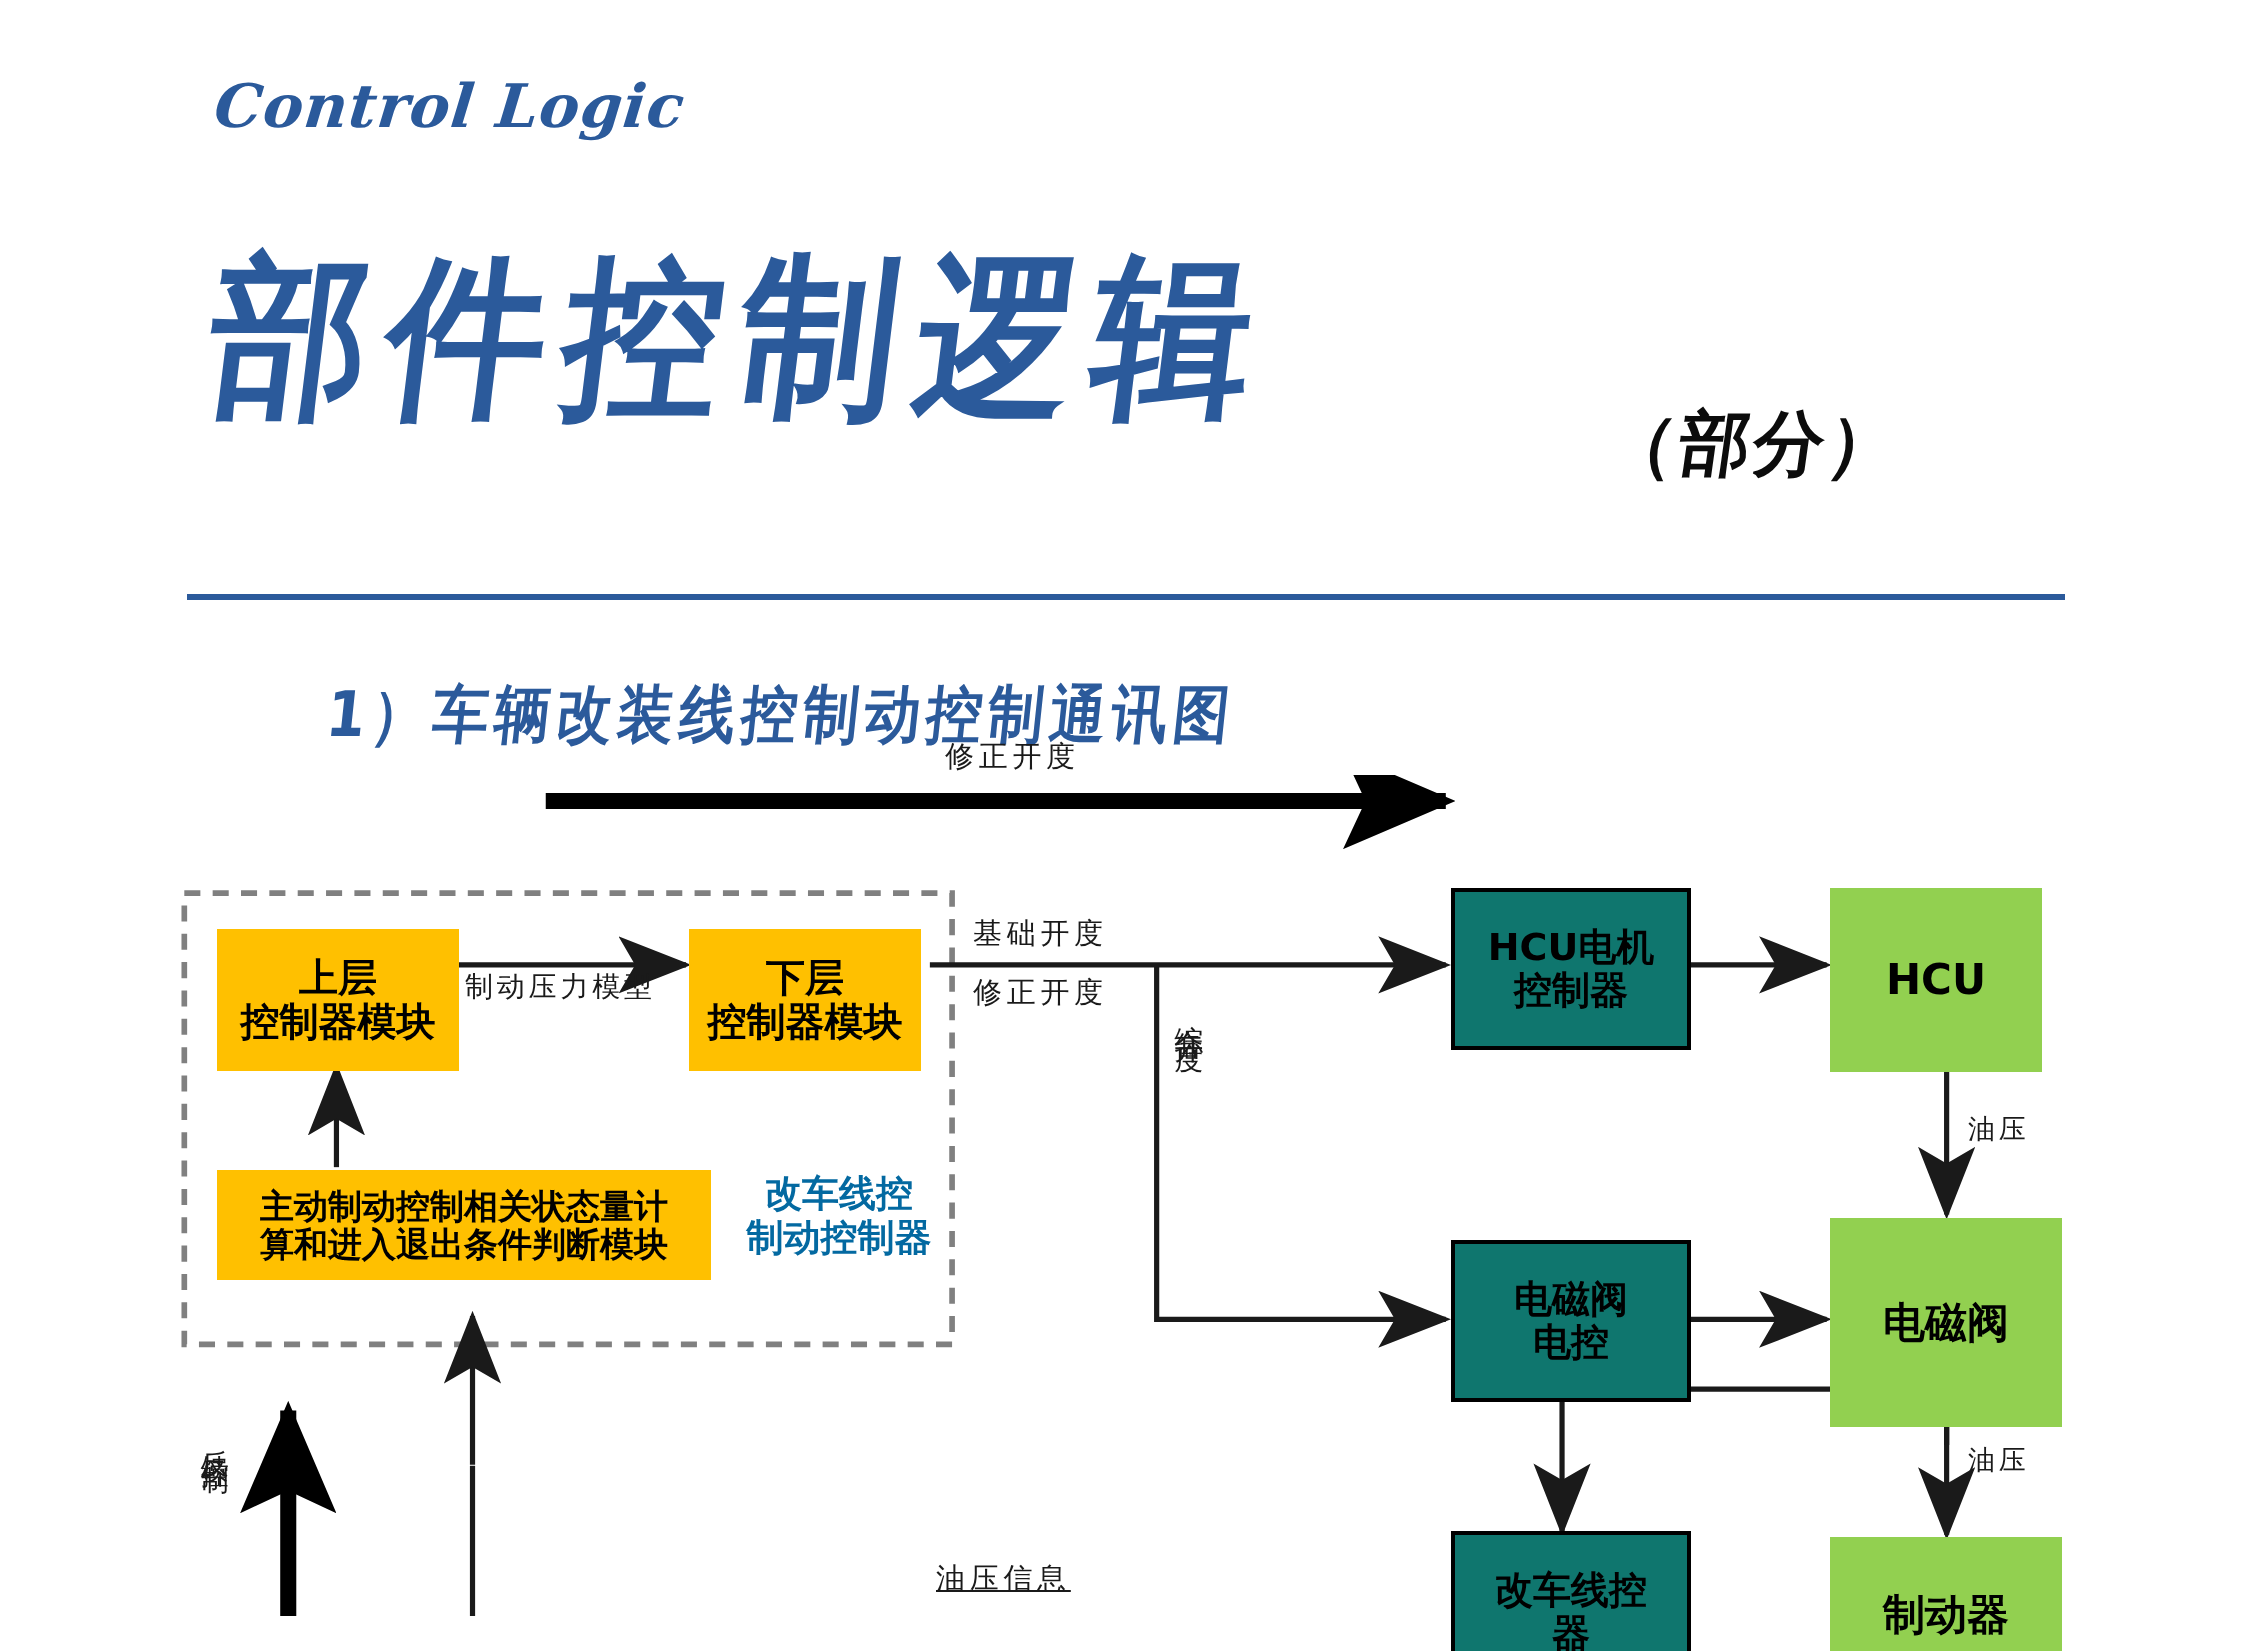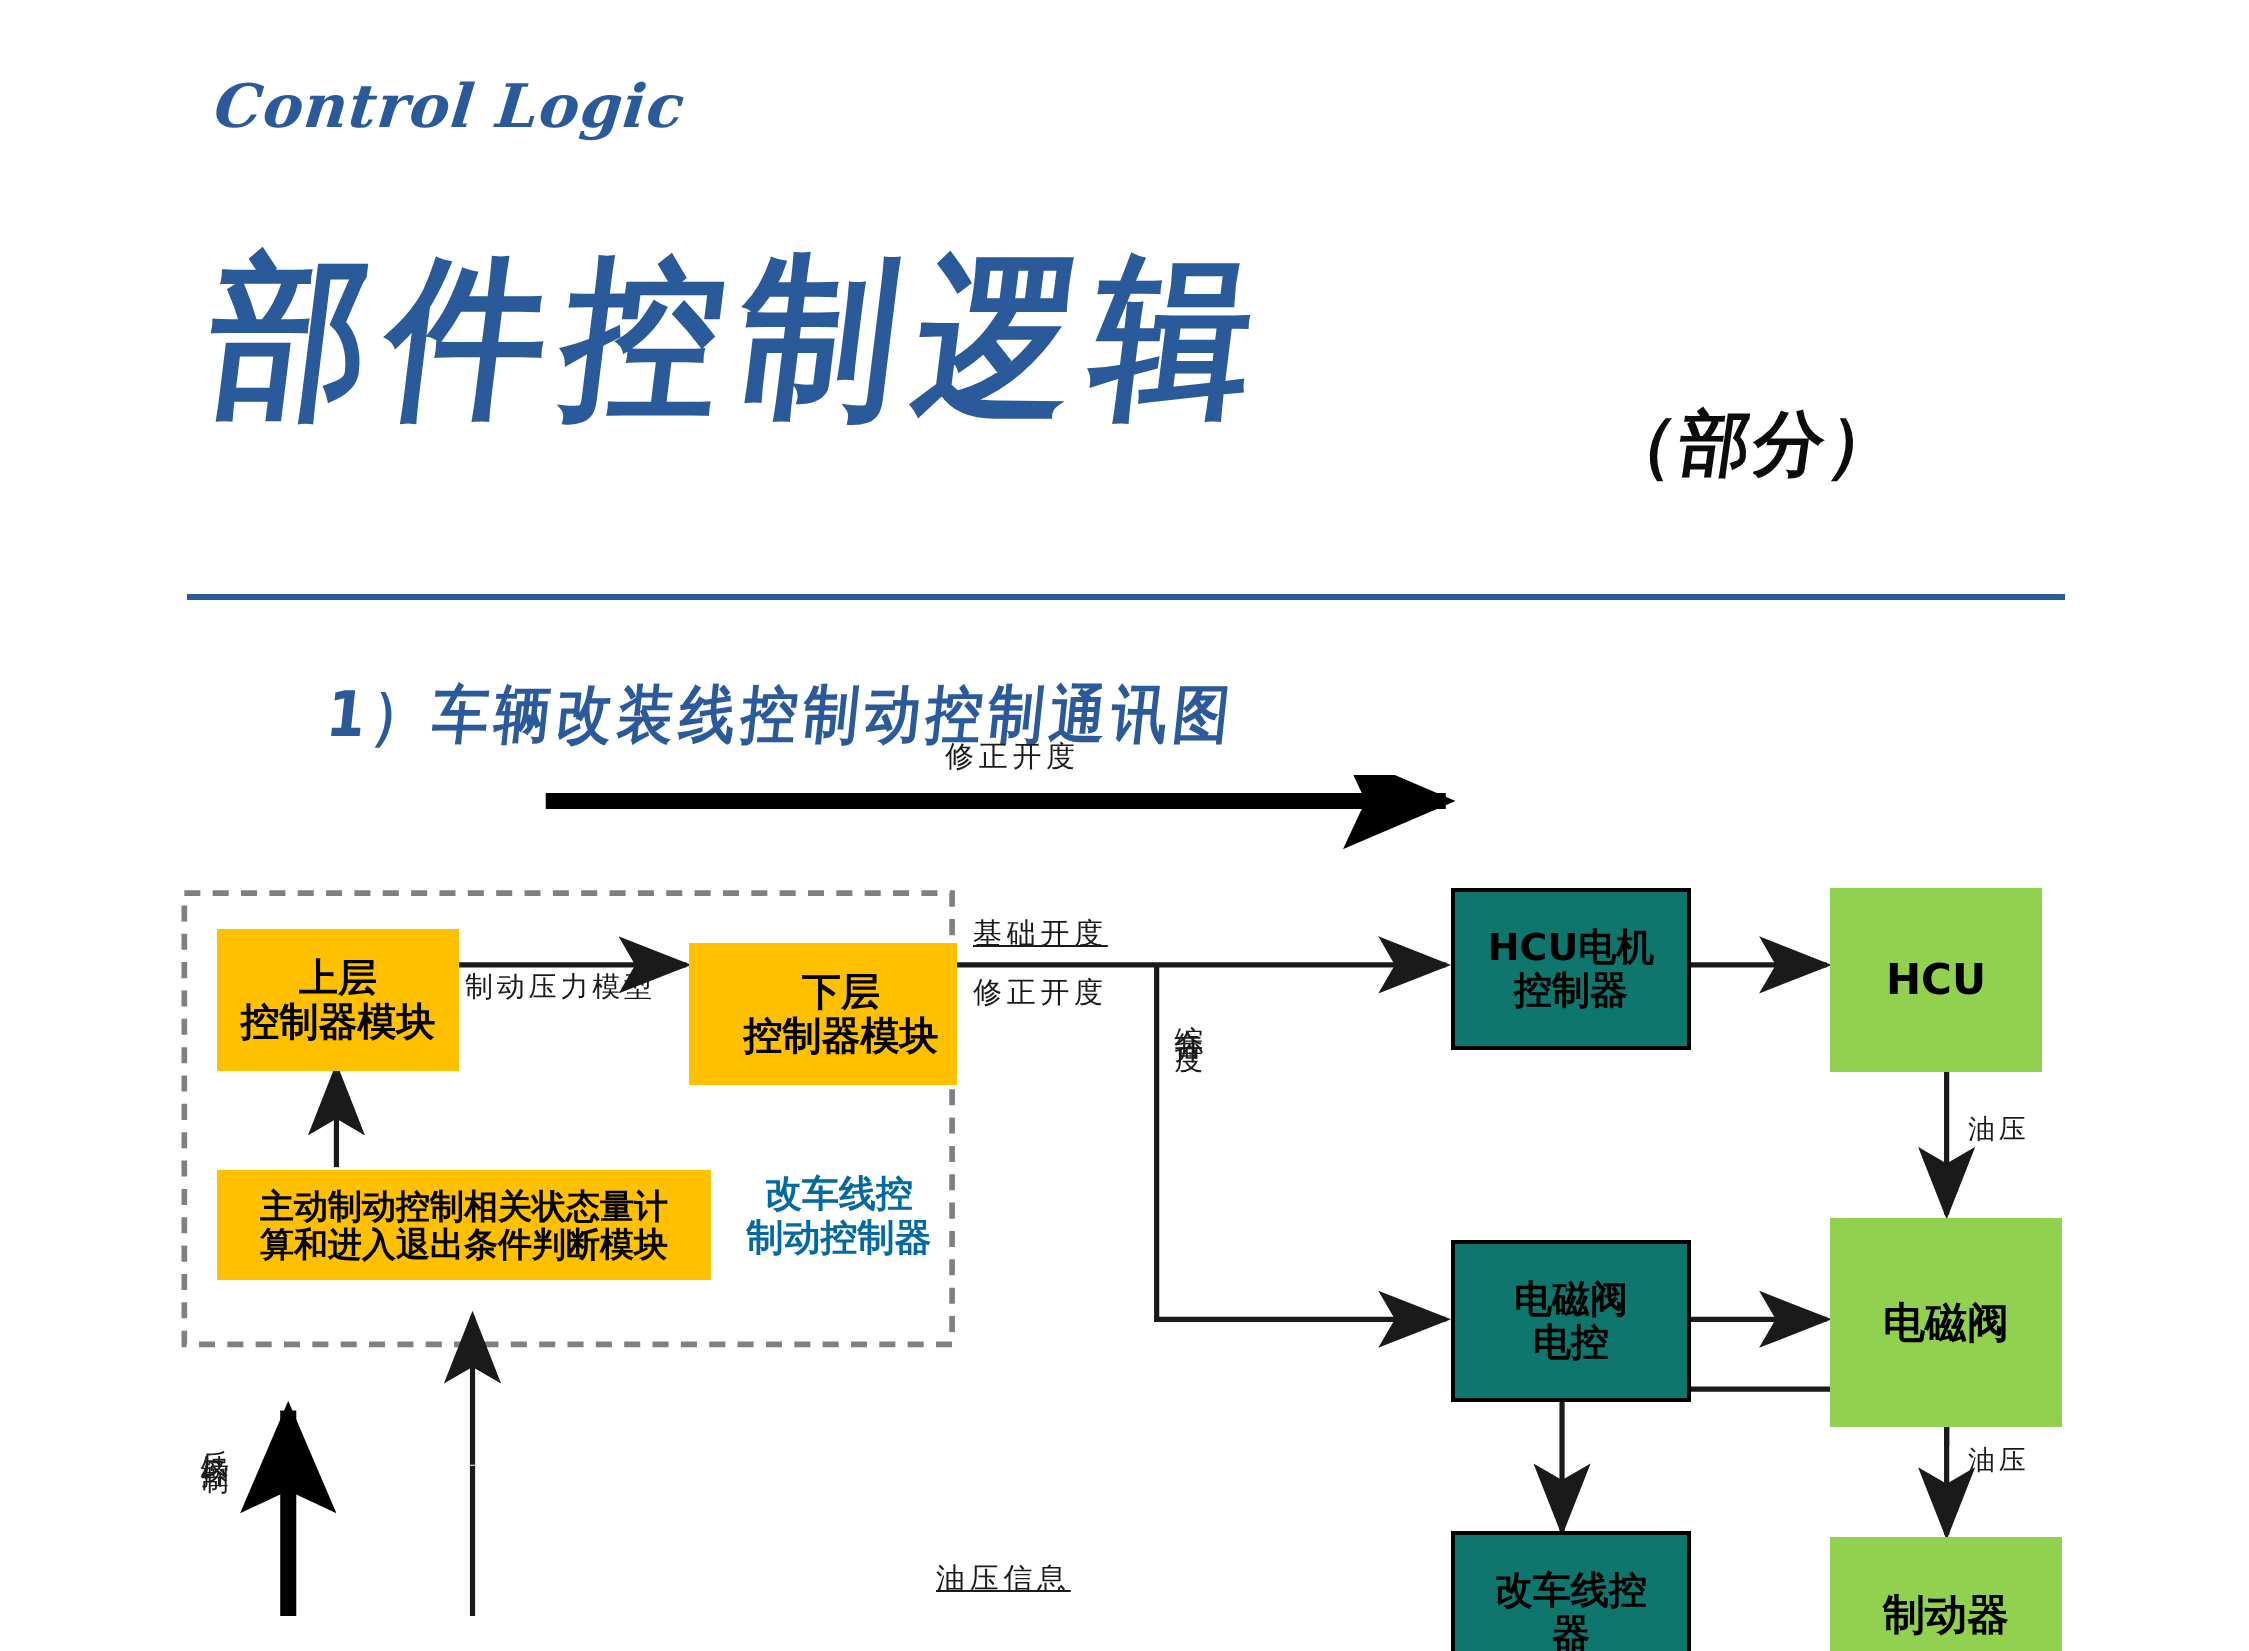--- a/index.html
+++ b/index.html
@@ -136,21 +136,21 @@
       <line x1="610" y1="1825" x2="610" y2="1345" stroke="#000" stroke-width="34" marker-end="url(#ahBig)"></line>
     </svg>
 
     <div class="node orange" style="left:217px;top:154px;width:242px;height:142px;font-size:39px;">
       <div>
         <div>上层</div>
         <div>控制器模块</div>
       </div>
     </div>
 
-    <div class="node orange" style="left:689px;top:168px;width:232px;height:142px;font-size:39px;padding-left:36px;">
+    <div class="node orange" style="left:689px;top:154px;width:232px;height:142px;font-size:39px;">
       <div>
         <div>下层</div>
         <div>控制器模块</div>
       </div>
     </div>
 
     <div class="node orange" style="left:217px;top:395px;width:494px;height:110px;font-size:34px;">
       <div>
         <div>主动制动控制相关状态量计</div>
         <div>算和进入退出条件判断模块</div>
@@ -198,21 +198,21 @@
 
     <div class="grouplabel" style="left:728px;top:397px;width:222px;font-size:37px;">
       <div>改车线控</div>
       <div>制动控制器</div>
     </div>
 
     <div class="edgelabel" style="left:945px;top:-35px;font-size:29px;letter-spacing:4.7px;">修正开度</div>
 
     <div class="edgelabel" style="left:465px;top:196px;font-size:28px;letter-spacing:3.8px;">制动压力模型</div>
 
-    <div class="edgelabel" style="left:973px;top:142px;font-size:29px;letter-spacing:4.7px;text-decoration:underline;">基础开度</div>
+    <div class="edgelabel" style="left:973px;top:142px;font-size:29px;letter-spacing:4.7px;">基础开度</div>
 
     <div class="edgelabel" style="left:973px;top:201px;font-size:29px;letter-spacing:4.7px;">修正开度</div>
 
     <div class="edgelabel vert" style="left:1172px;top:227px;font-size:29px;letter-spacing:5.7px;">综合开度</div>
 
     <div class="edgelabel" style="left:1968px;top:338px;font-size:27px;letter-spacing:3.8px;">油压</div>
 
     <div class="edgelabel" style="left:1968px;top:669px;font-size:27px;letter-spacing:3.8px;">油压</div>
 
     <div class="edgelabel" style="left:936px;top:787px;font-size:29px;letter-spacing:4.7px;text-decoration:underline;">油压信息</div>

